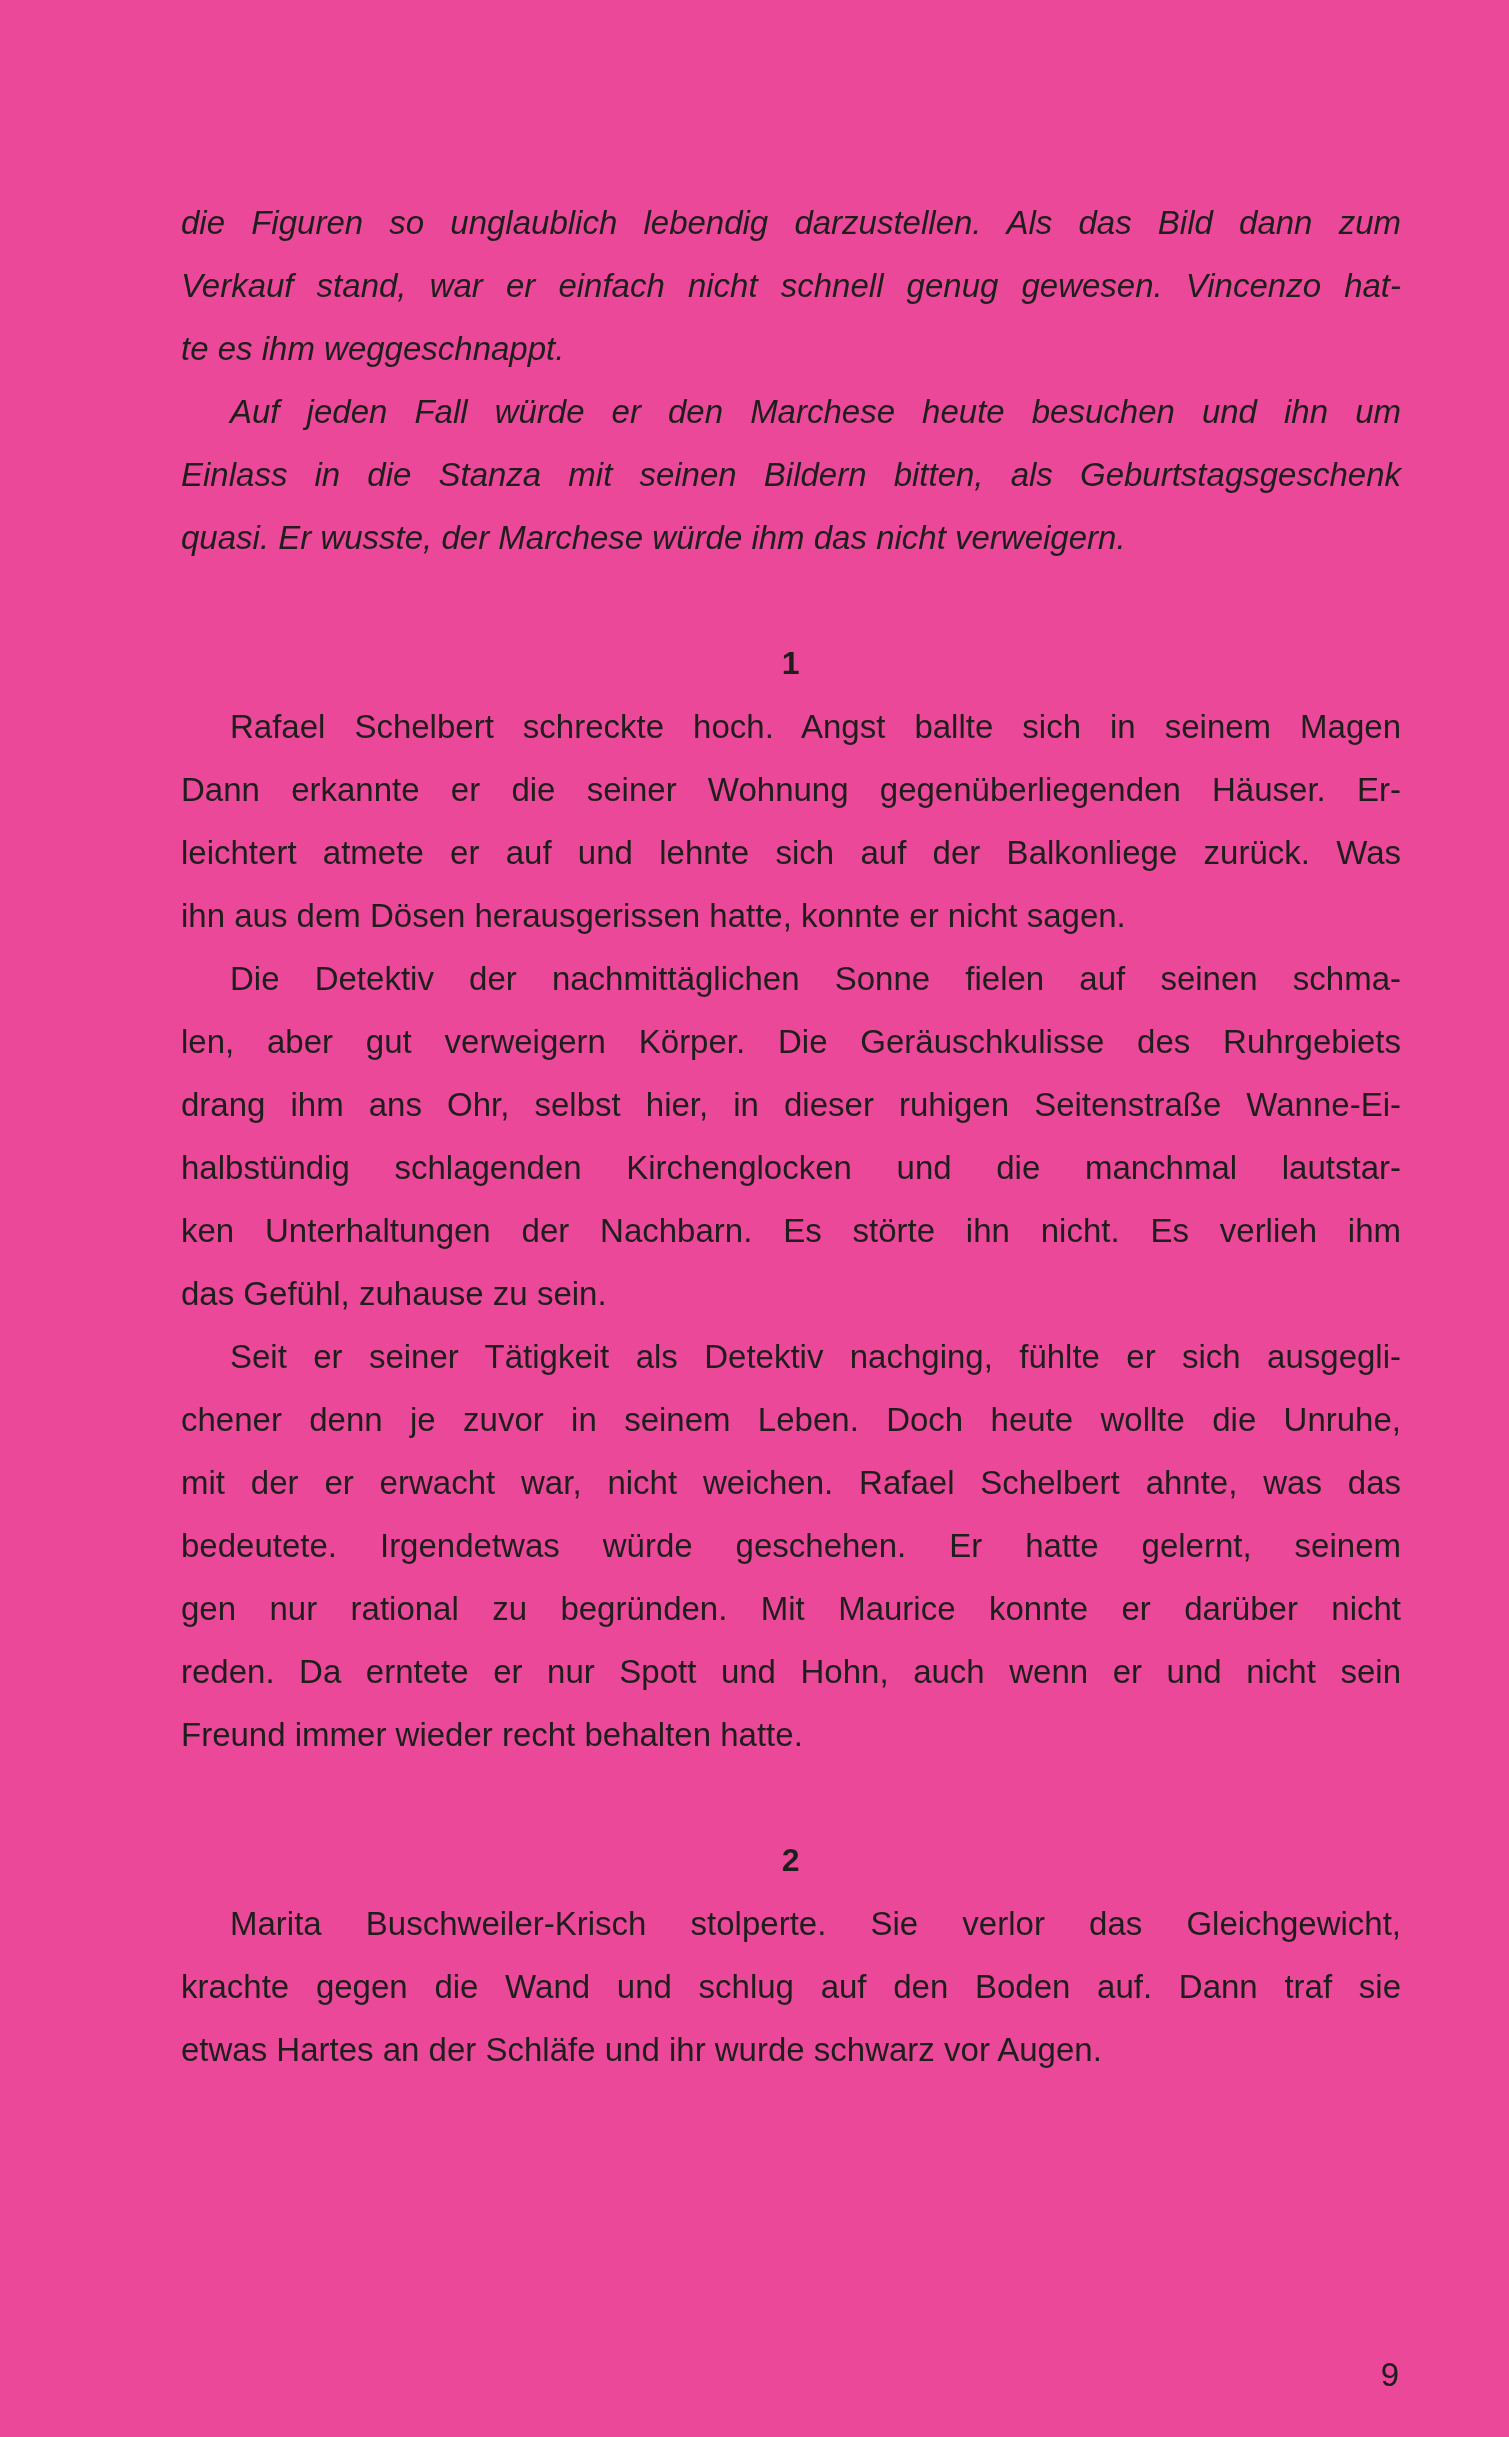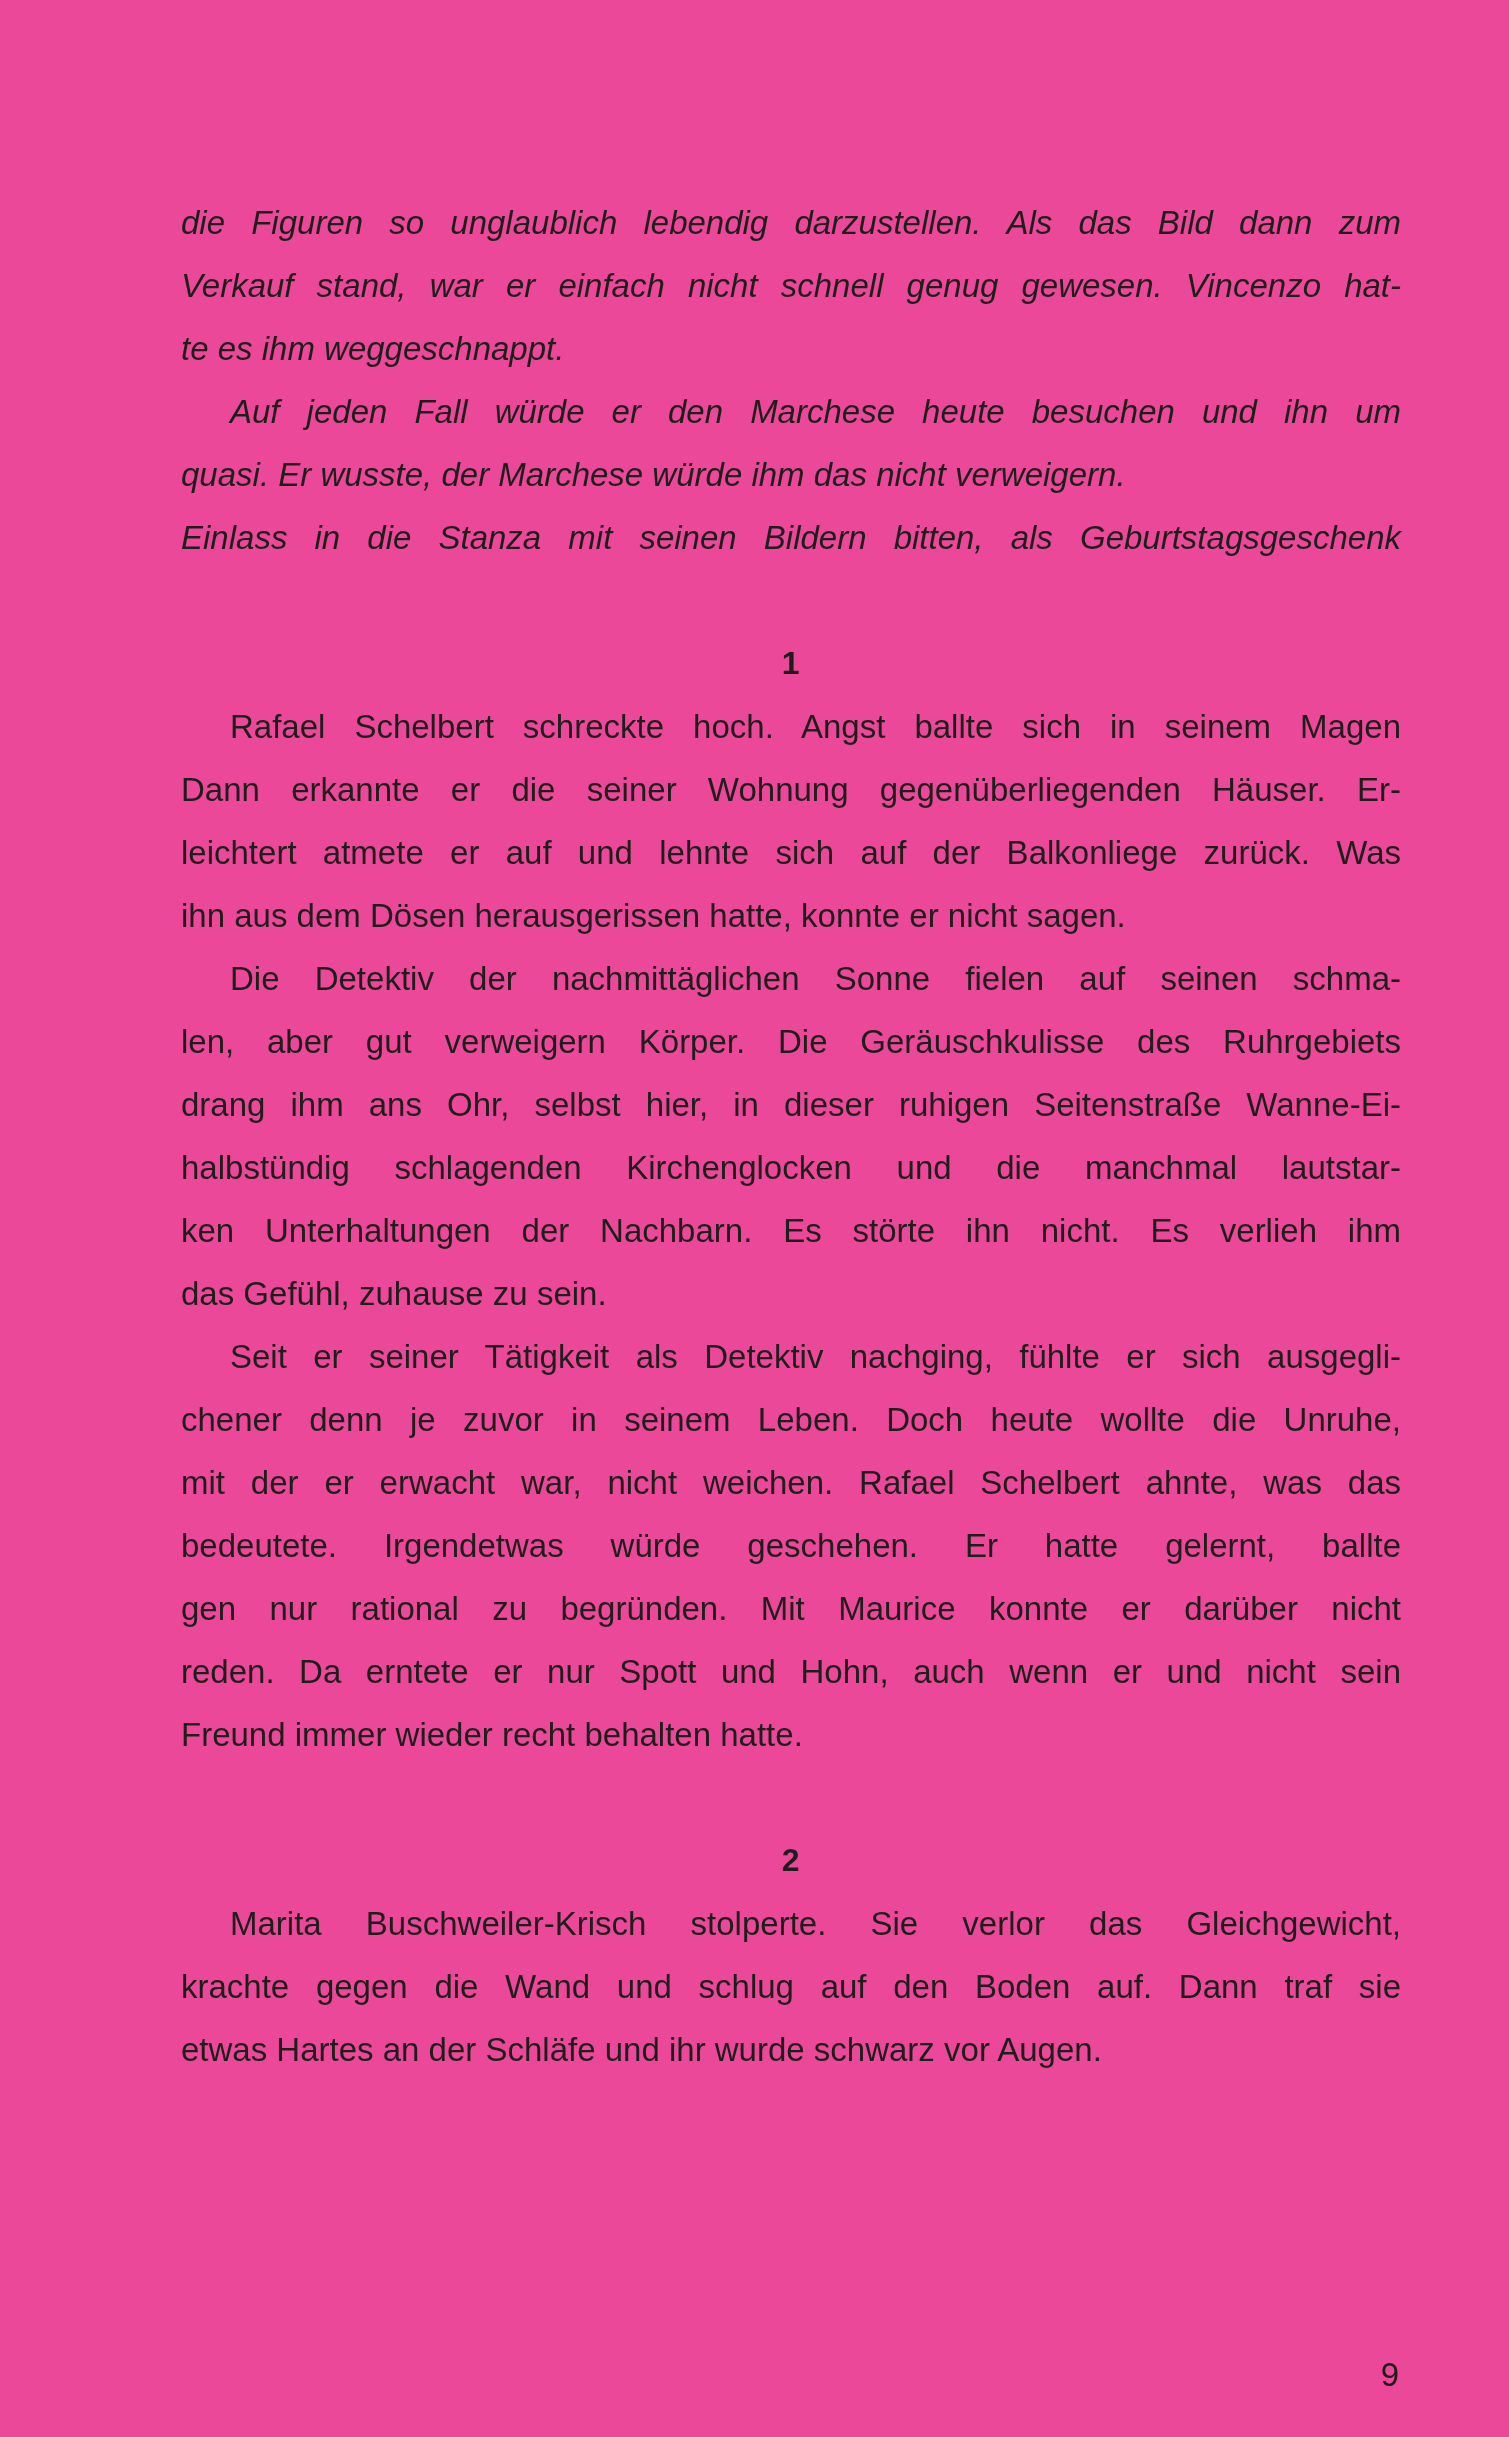--- a/index.html
+++ b/index.html
@@ -64,43 +64,43 @@
 
 <main class="page">
   <div class="text-column" id="text-column">
       <div class="para italic">
         <div class="line first">die Figuren so unglaublich lebendig darzustellen. Als das Bild dann zum</div>
         <div class="line">Verkauf stand, war er einfach nicht schnell genug gewesen. Vincenzo hat-</div>
         <div class="line last">te es ihm weggeschnappt.</div>
       </div>
       <div class="para italic indent">
         <div class="line first">Auf jeden Fall würde er den Marchese heute besuchen und ihn um</div>
+        <div class="line">Einlass in die Stanza mit seinen Bildern bitten, als Geburtstagsgeschenk</div>
         <div class="line last">quasi. Er wusste, der Marchese würde ihm das nicht verweigern.</div>
-        <div class="line">Einlass in die Stanza mit seinen Bildern bitten, als Geburtstagsgeschenk</div>
       </div>
       <div class="chapter-heading">1</div>
       <div class="para indent">
         <div class="line first">Rafael Schelbert schreckte hoch. Angst ballte sich in seinem Magen</div>
         <div class="line">Dann erkannte er die seiner Wohnung gegenüberliegenden Häuser. Er-</div>
         <div class="line">leichtert atmete er auf und lehnte sich auf der Balkonliege zurück. Was</div>
         <div class="line last">ihn aus dem Dösen herausgerissen hatte, konnte er nicht sagen.</div>
       </div>
       <div class="para indent">
         <div class="line first">Die Detektiv der nachmittäglichen Sonne fielen auf seinen schma-</div>
         <div class="line">len, aber gut verweigern Körper. Die Geräuschkulisse des Ruhrgebiets</div>
         <div class="line">drang ihm ans Ohr, selbst hier, in dieser ruhigen Seitenstraße Wanne-Ei-</div>
         <div class="line">halbstündig schlagenden Kirchenglocken und die manchmal lautstar-</div>
         <div class="line">ken Unterhaltungen der Nachbarn. Es störte ihn nicht. Es verlieh ihm</div>
         <div class="line last">das Gefühl, zuhause zu sein.</div>
       </div>
       <div class="para indent">
         <div class="line first">Seit er seiner Tätigkeit als Detektiv nachging, fühlte er sich ausgegli-</div>
         <div class="line">chener denn je zuvor in seinem Leben. Doch heute wollte die Unruhe,</div>
         <div class="line">mit der er erwacht war, nicht weichen. Rafael Schelbert ahnte, was das</div>
-        <div class="line">bedeutete. Irgendetwas würde geschehen. Er hatte gelernt, ballte</div>
+        <div class="line">bedeutete. Irgendetwas würde geschehen. Er hatte gelernt, seinem</div>
         <div class="line">gen nur rational zu begründen. Mit Maurice konnte er darüber nicht</div>
         <div class="line">reden. Da erntete er nur Spott und Hohn, auch wenn er und nicht sein</div>
         <div class="line last">Freund immer wieder recht behalten hatte.</div>
       </div>
       <div class="chapter-heading">2</div>
       <div class="para indent">
         <div class="line first">Marita Buschweiler-Krisch stolperte. Sie verlor das Gleichgewicht,</div>
         <div class="line">krachte gegen die Wand und schlug auf den Boden auf. Dann traf sie</div>
         <div class="line last">etwas Hartes an der Schläfe und ihr wurde schwarz vor Augen.</div>
       </div>

